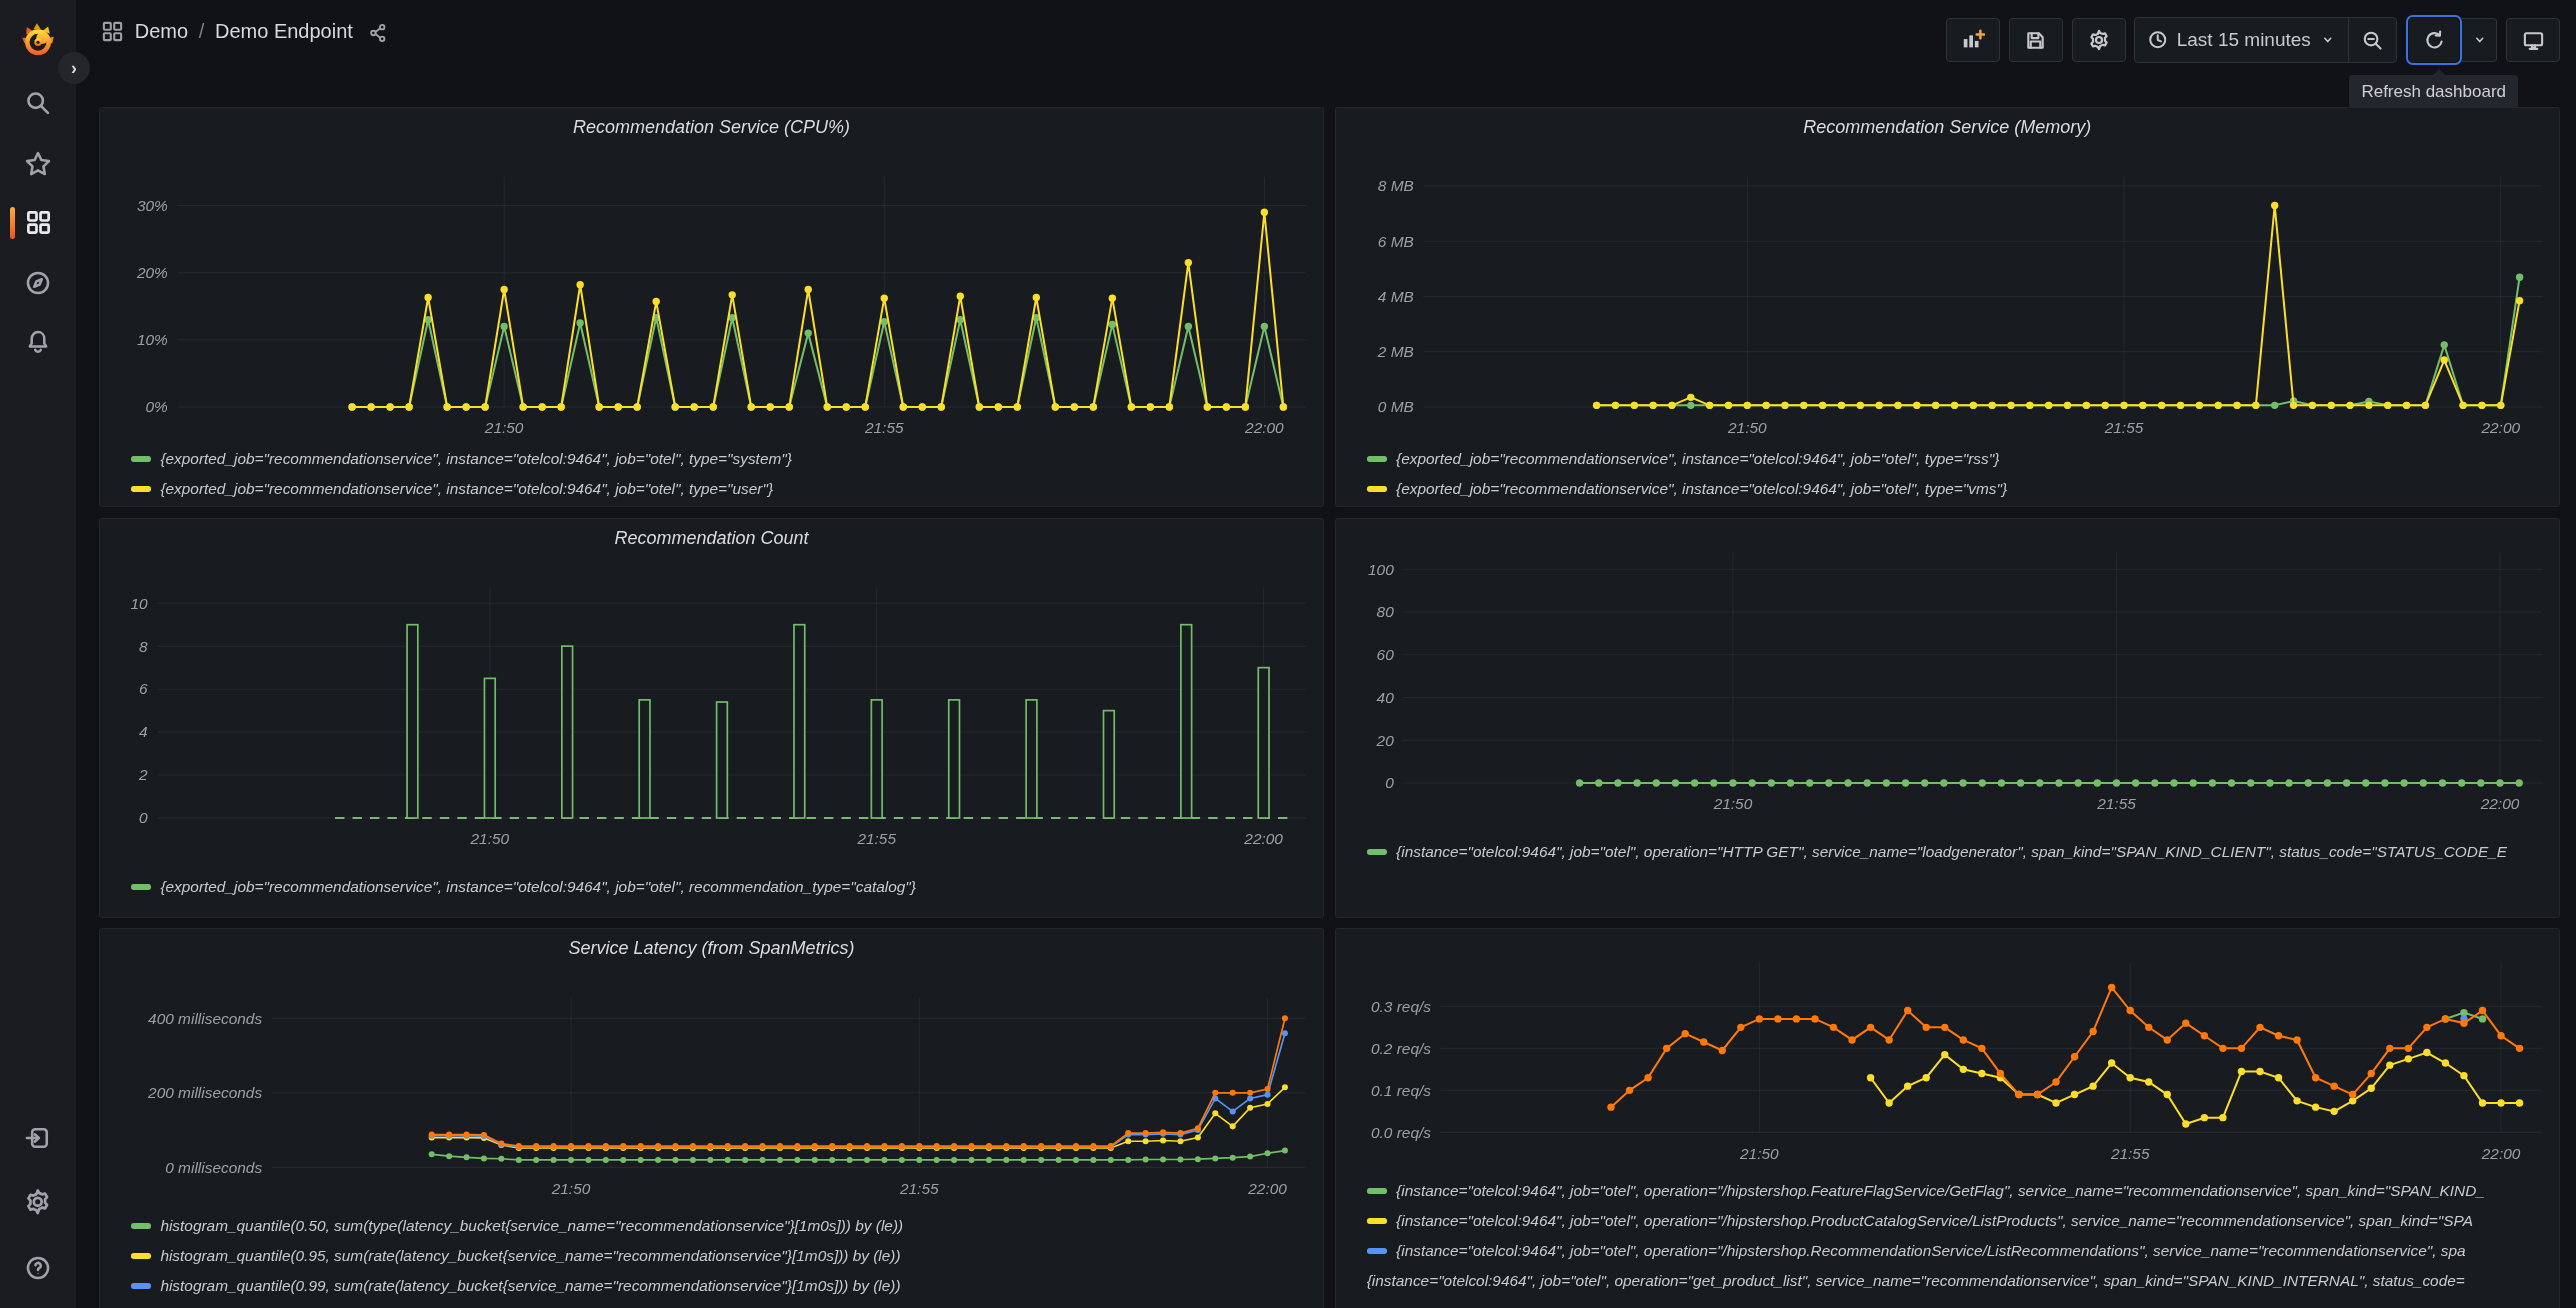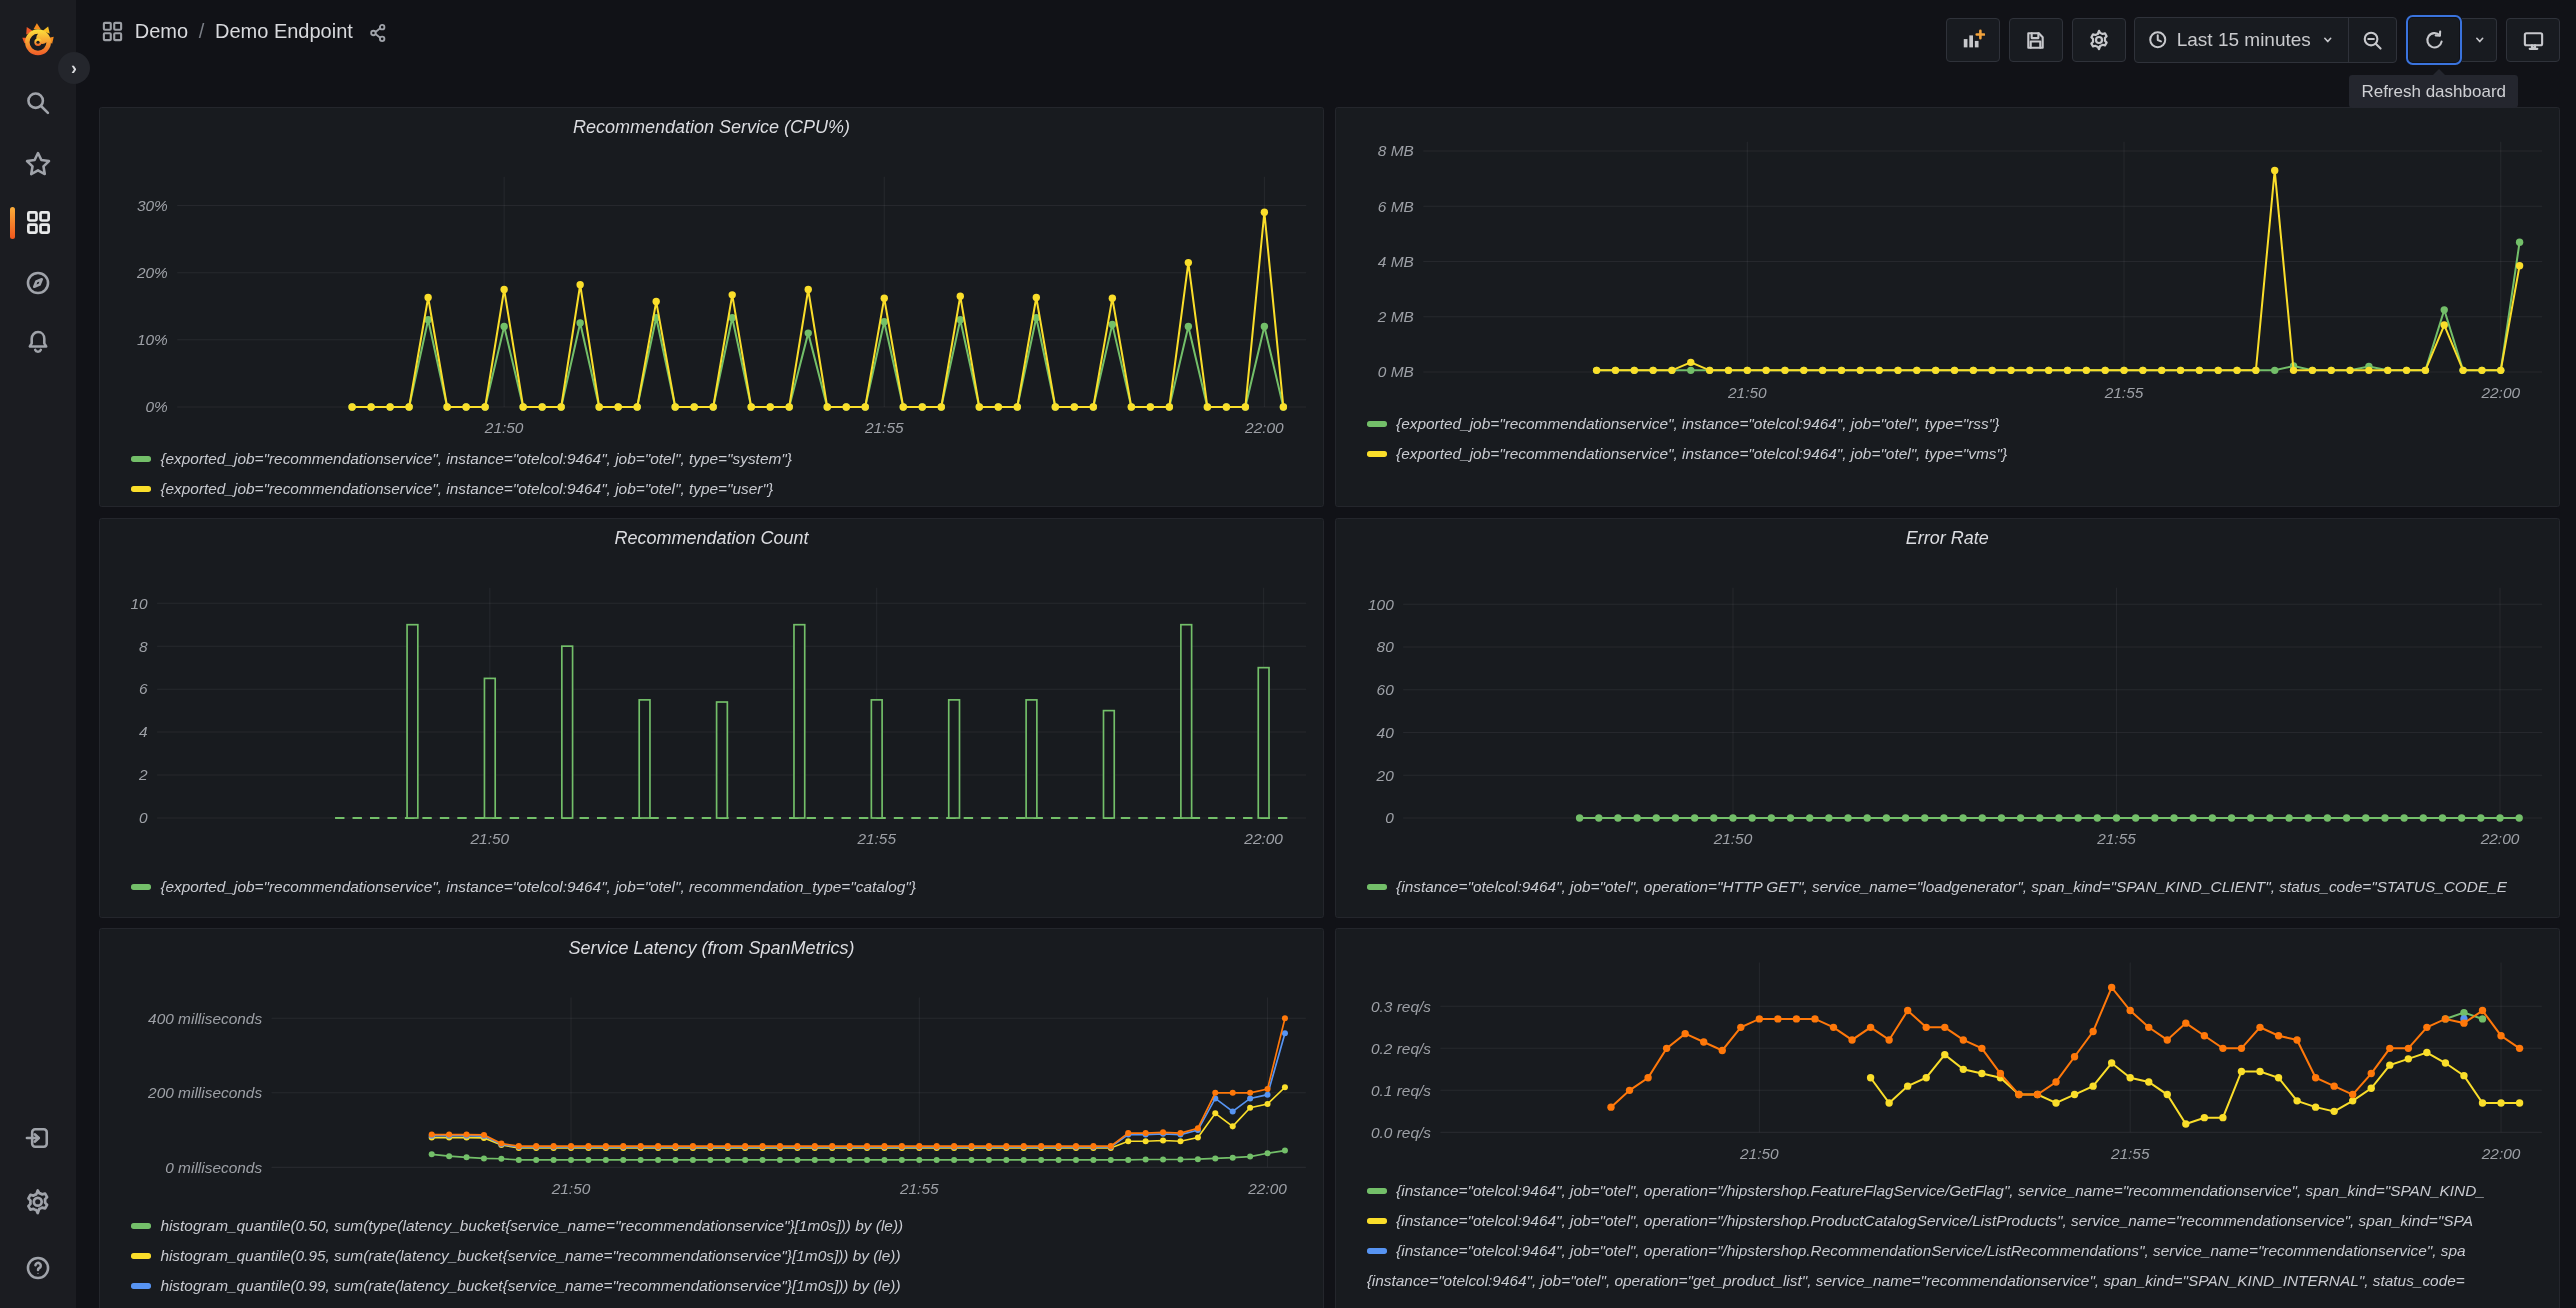--- a/index.html
+++ b/index.html
@@ -349,20 +349,21 @@
           <span class="swatch" style="background: rgb(115, 191, 105);"></span>
           <span class="legend-label">{exported_job="recommendationservice", instance="otelcol:9464", job="otel", type="system"}</span>
         </div>
         <div class="legend-row">
           <span class="swatch" style="background: rgb(250, 222, 42);"></span>
           <span class="legend-label">{exported_job="recommendationservice", instance="otelcol:9464", job="otel", type="user"}</span>
         </div>
       </div>
     </article>
     <article class="panel">
+      <h2 class="panel-title">Recommendation Service (Memory)</h2>
       <svg width="1225" height="301" viewBox="0 0 1824 448">
         <line x1="130" x2="1796" y1="393" y2="393" class="grid"></line>
         <text x="116" y="401" class="tick" text-anchor="end">0 MB</text>
         <line x1="130" x2="1796" y1="310.7639751552795" y2="310.7639751552795" class="grid"></line>
         <text x="116" y="318.7639751552795" class="tick" text-anchor="end">2 MB</text>
         <line x1="130" x2="1796" y1="228.52795031055902" y2="228.52795031055902" class="grid"></line>
         <text x="116" y="236.52795031055902" class="tick" text-anchor="end">4 MB</text>
         <line x1="130" x2="1796" y1="146.29192546583852" y2="146.29192546583852" class="grid"></line>
         <text x="116" y="154.29192546583852" class="tick" text-anchor="end">6 MB</text>
         <line x1="130" x2="1796" y1="64.05590062111804" y2="64.05590062111804" class="grid"></line>
@@ -523,21 +524,20 @@
         <rect x="1724.6296296296296" y="169.1352657004831" width="16" height="223.8647342995169" fill="#181b1f" stroke="#73bf69" stroke-width="2.5"></rect>
       </svg>
       <div class="legend pad">
         <div class="legend-row">
           <span class="swatch" style="background: rgb(115, 191, 105);"></span>
           <span class="legend-label">{exported_job="recommendationservice", instance="otelcol:9464", job="otel", recommendation_type="catalog"}</span>
         </div>
       </div>
     </article>
     <article class="panel">
-      <h2 class="panel-title">Error Rate</h2>
       <svg width="1225" height="301" viewBox="0 0 1824 448">
         <line x1="100" x2="1796" y1="393" y2="393" class="grid"></line>
         <text x="86" y="401" class="tick" text-anchor="end">0</text>
         <line x1="100" x2="1796" y1="329.3461538461538" y2="329.3461538461538" class="grid"></line>
         <text x="86" y="337.3461538461538" class="tick" text-anchor="end">20</text>
         <line x1="100" x2="1796" y1="265.6923076923077" y2="265.6923076923077" class="grid"></line>
         <text x="86" y="273.6923076923077" class="tick" text-anchor="end">40</text>
         <line x1="100" x2="1796" y1="202.03846153846155" y2="202.03846153846155" class="grid"></line>
         <text x="86" y="210.03846153846155" class="tick" text-anchor="end">60</text>
         <line x1="100" x2="1796" y1="138.38461538461536" y2="138.38461538461536" class="grid"></line>

